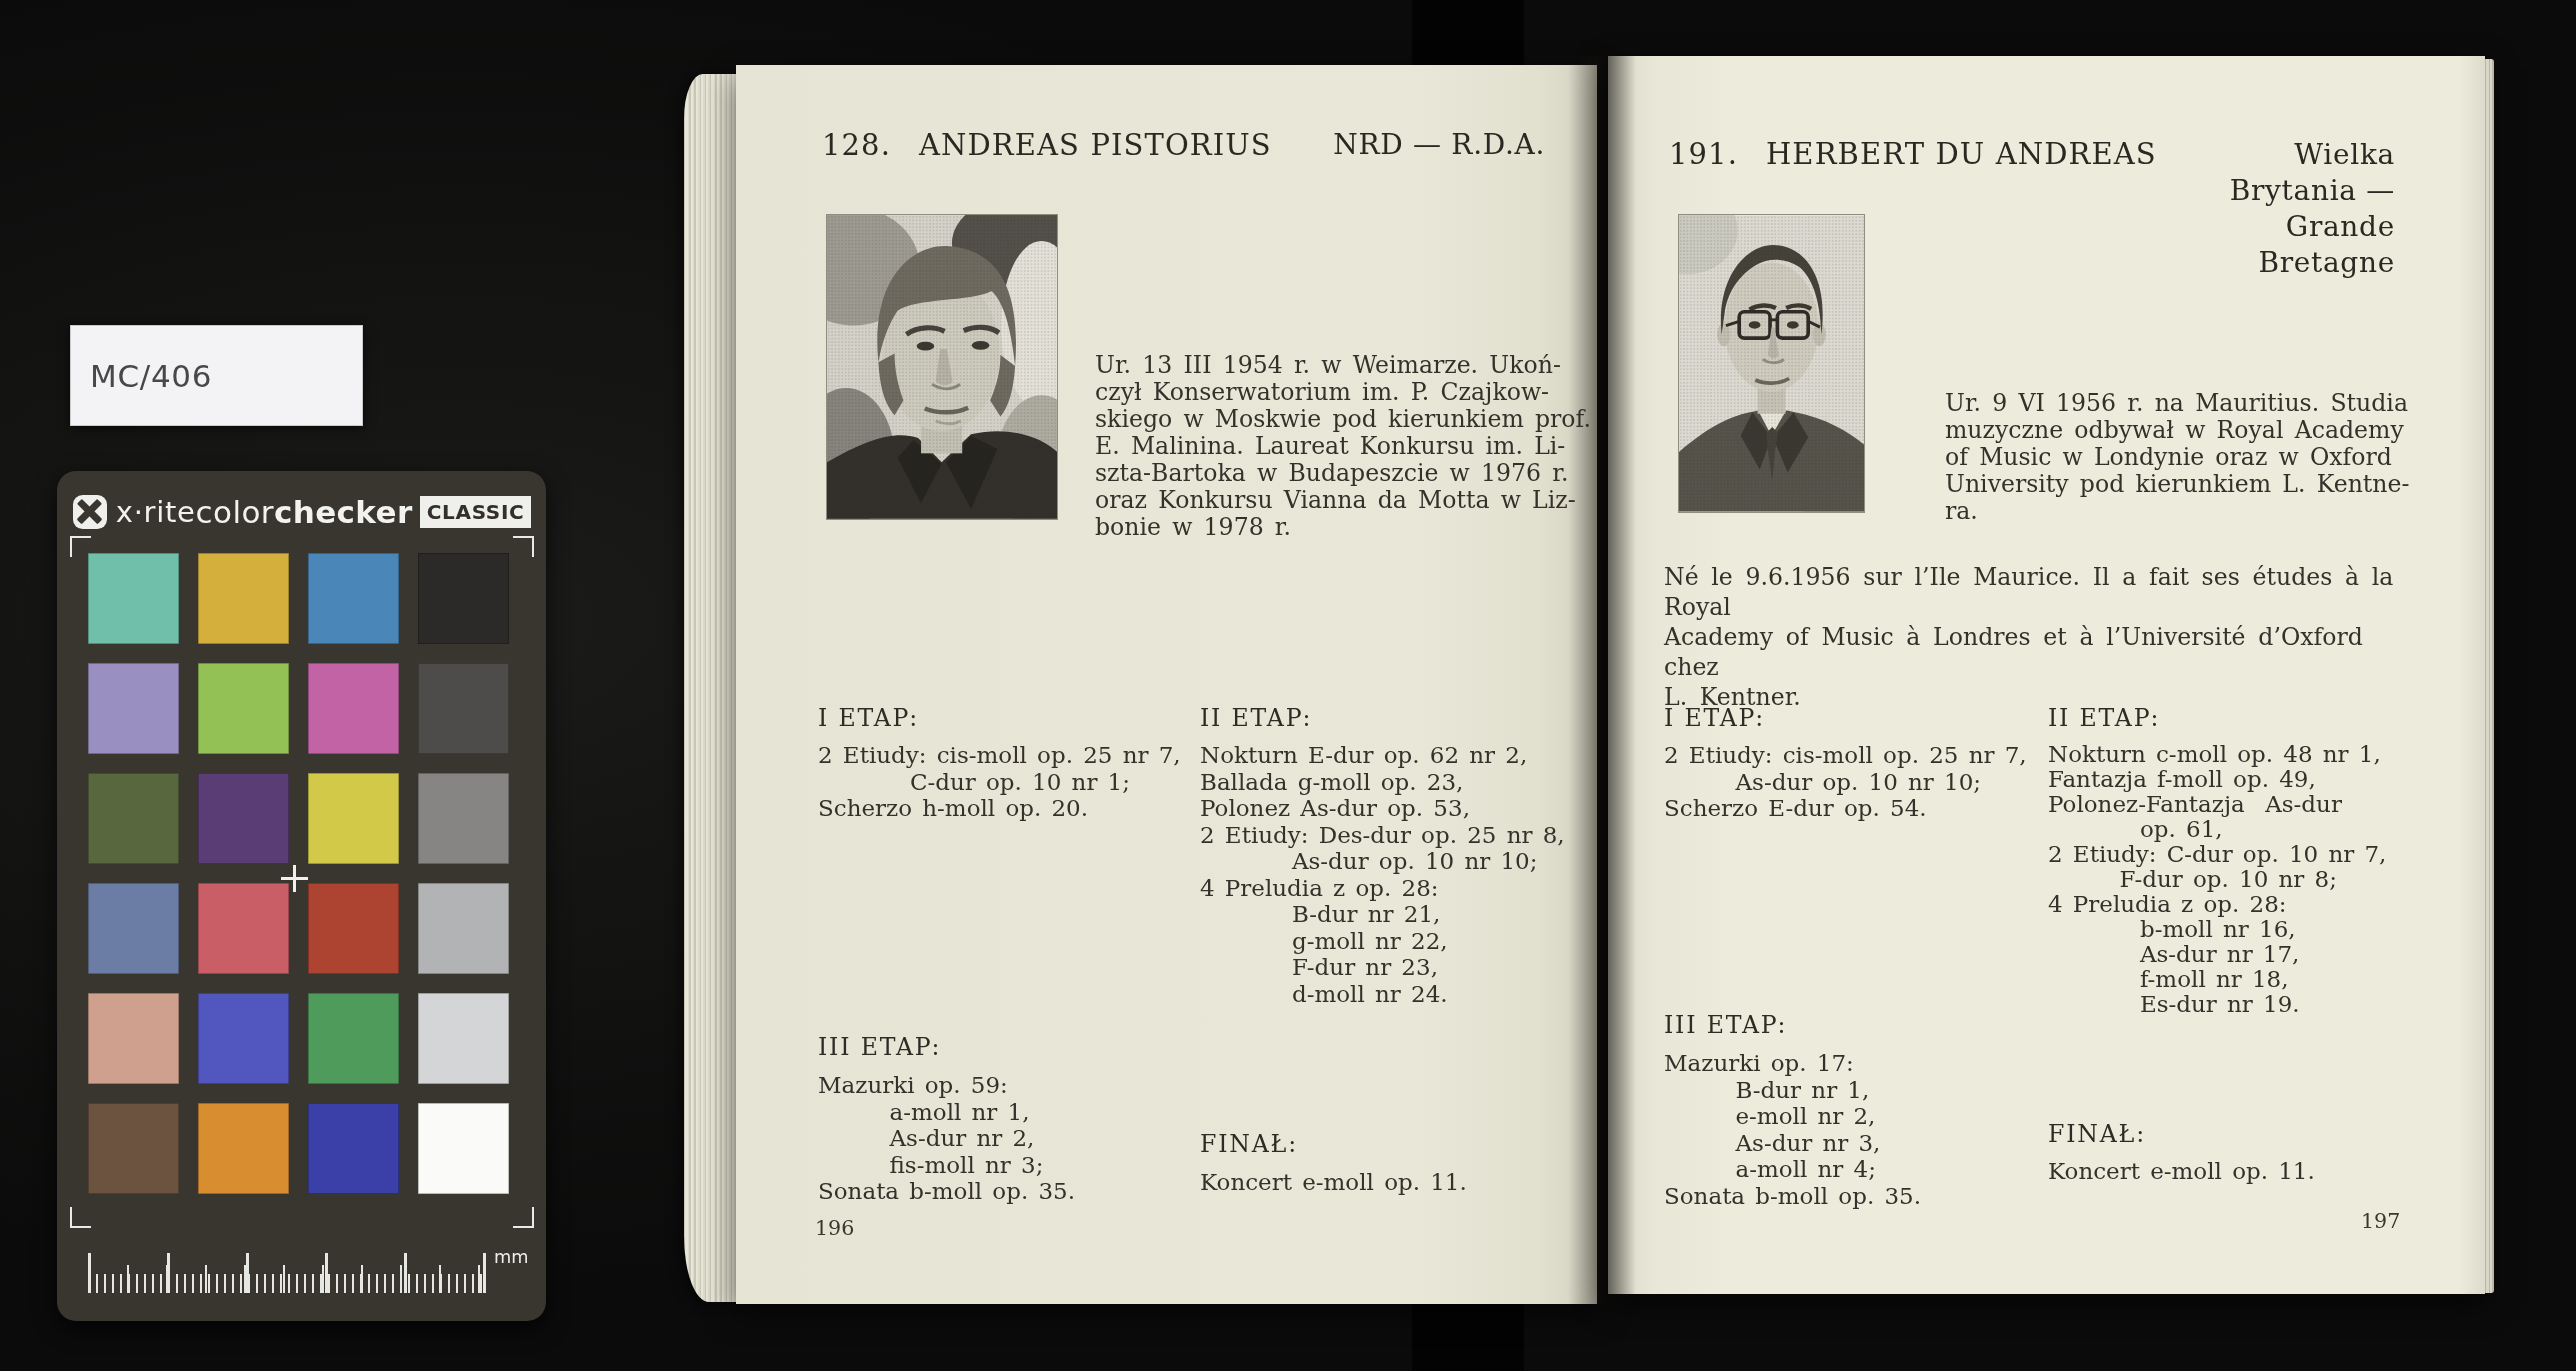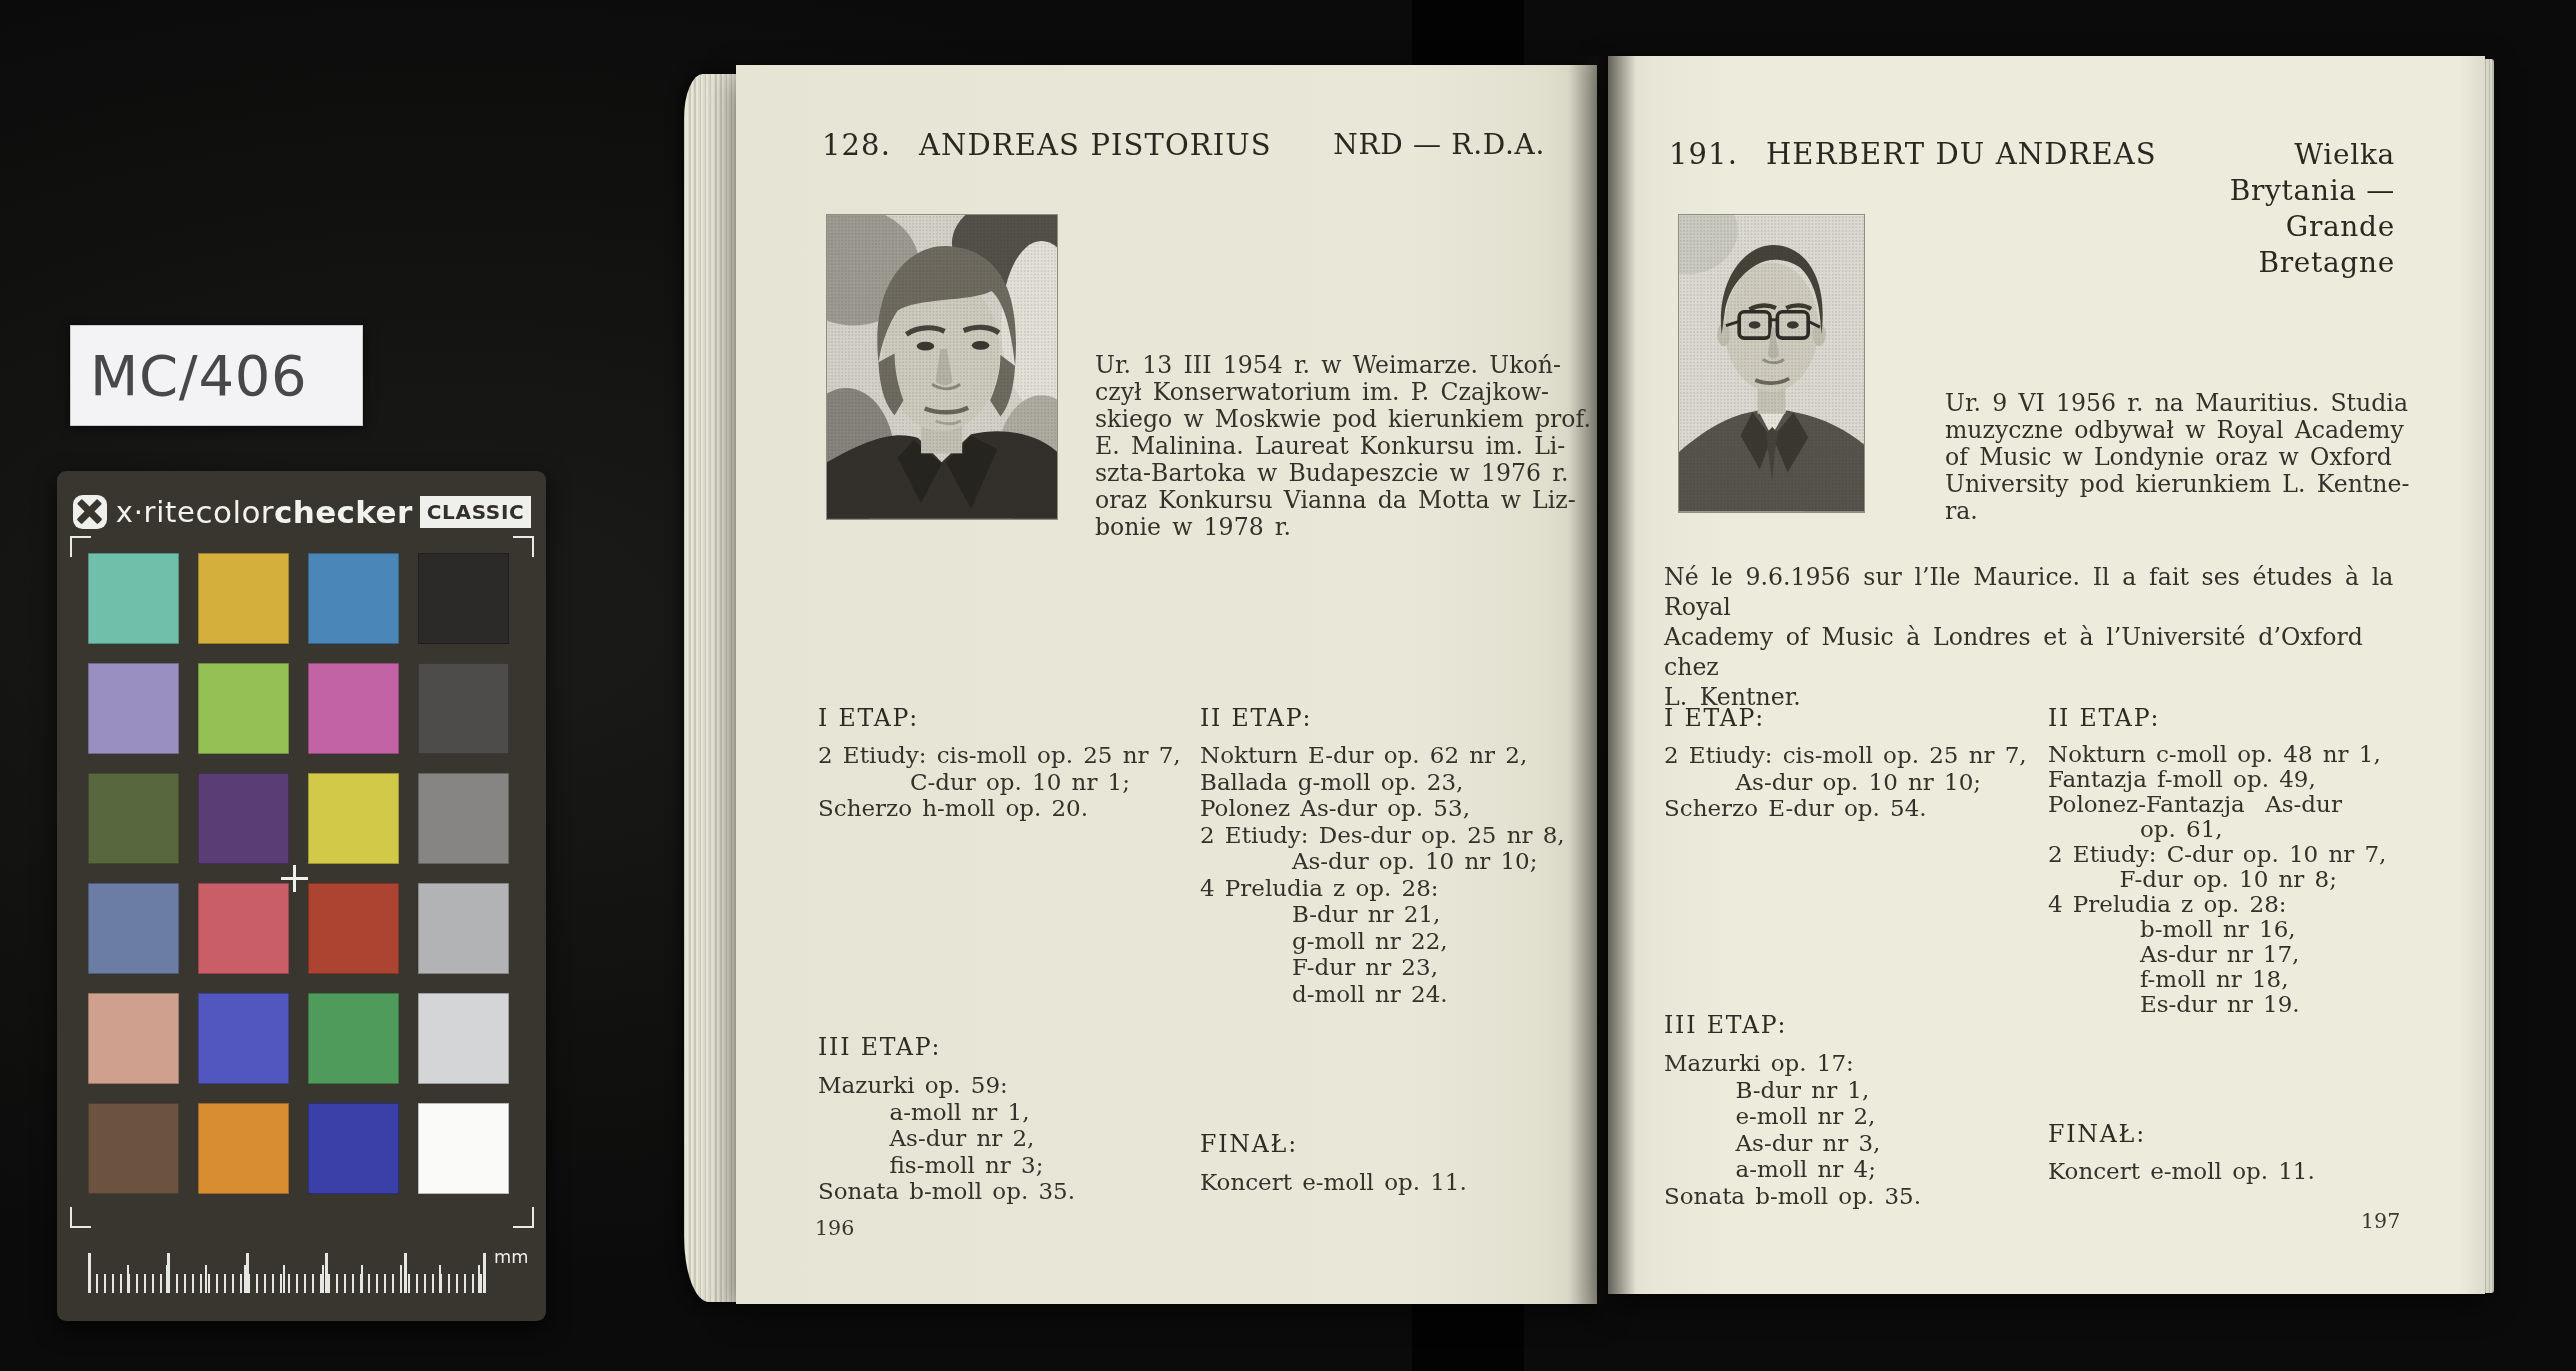--- a/index.html
+++ b/index.html
@@ -31,21 +31,21 @@
   .bio{position:absolute;font-size:23.6px;line-height:27px;white-space:pre-wrap;word-spacing:3.7px;color:#34312b;}
   .bio-fr{line-height:30px;word-spacing:5.2px;}
   .stage-h{position:absolute;font-size:23.6px;letter-spacing:1.8px;color:#2e2b25;}
   .stage-list{position:absolute;font-size:23px;line-height:26.5px;white-space:pre-wrap;word-spacing:2.9px;color:#34312b;}
   .stage-list.tight{line-height:25px;}
   .pagenum{position:absolute;font-size:20.6px;color:#3a372f;}
   .photo{position:absolute;outline:0.7px solid #8f8c80;}
   .photo svg{display:block;}
   
   .cc-card{position:absolute;left:57px;top:471px;width:489px;height:850px;background:#39352f;
-     border-radius:9px;box-shadow:0 7.4px 22px rgba(0,0,0,.7);font-family:"DejaVu Sans",sans-serif;}
+     border-radius:19px;box-shadow:0 7.4px 22px rgba(0,0,0,.7);font-family:"DejaVu Sans",sans-serif;}
   .cc-header{position:absolute;left:16px;top:20.6px;width:456px;height:41px;display:flex;align-items:center;}
   .xrite-mark{position:relative;width:34px;height:34px;background:#efefec;border-radius:9.6px;flex:0 0 auto;}
   .xrite-mark i{position:absolute;left:2.2px;top:13.2px;width:29px;height:7.4px;background:#39352f;border-radius:1.5px;}
   .xrite-mark i:first-child{transform:rotate(45deg);}
   .xrite-mark i:last-child{transform:rotate(-45deg);}
   .xrite-text{color:#f2f2ee;font-size:29px;margin-left:8.8px;letter-spacing:0.7px;}
   .cc-wordmark{margin-left:auto;color:#f2f2ee;font-size:31px;letter-spacing:0.4px;white-space:nowrap;}
   .cc-wordmark .lt{font-weight:normal;}
   .cc-wordmark .bd{font-weight:bold;}
   .cc-badge{margin-left:7.4px;background:#efefec;color:#332f2a;font-weight:bold;font-size:20px;
@@ -64,21 +64,21 @@
   .ruler{position:absolute;left:31px;top:774px;width:397px;height:54px;}
   .ruler .t1,.ruler .t5,.ruler .t10{position:absolute;bottom:5.9px;left:0;width:399px;}
   .ruler .t1{height:19px;background:repeating-linear-gradient(90deg,#e6e6e3 0 2.2px,transparent 2.2px 8px);}
   .ruler .t5{height:28px;background:repeating-linear-gradient(90deg,#e6e6e3 0 2.2px,transparent 2.2px 39px);}
   .ruler .t10{height:40px;background:repeating-linear-gradient(90deg,#e6e6e3 0 2.9px,transparent 2.9px 79px);}
   .ruler-unit{position:absolute;left:406px;bottom:32px;color:#eeeeea;font-size:17.7px;}
   
   .mc-label{position:absolute;left:70px;top:325px;width:291px;height:99px;background:#f3f3f6;
      border:0.7px solid #c9c9ce;box-shadow:0 2.9px 10.3px rgba(0,0,0,.6);display:flex;align-items:center;
      font-family:"DejaVu Sans",sans-serif;}
-  .mc-label span{margin-left:19px;font-size:56px;color:#48484b;letter-spacing:0.7px;}
+  .mc-label span{margin-left:19px;font-size:31px;color:#48484b;letter-spacing:0.7px;}
 </style>
 </head>
 <body>
 
 <div class="scene">
 
   <div class="center-strip"></div>
 
   <div class="page-stack-left"></div>
   <div class="page-left"></div>

